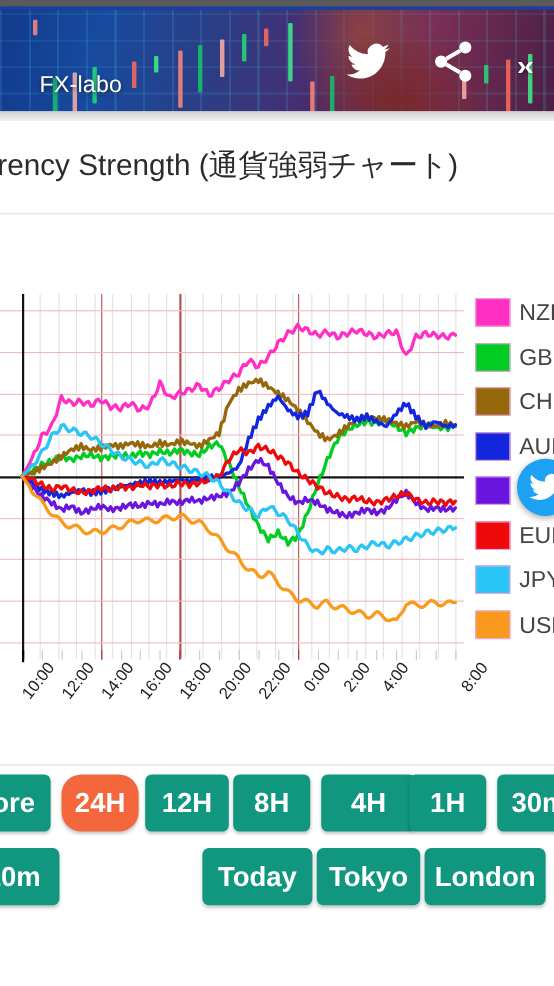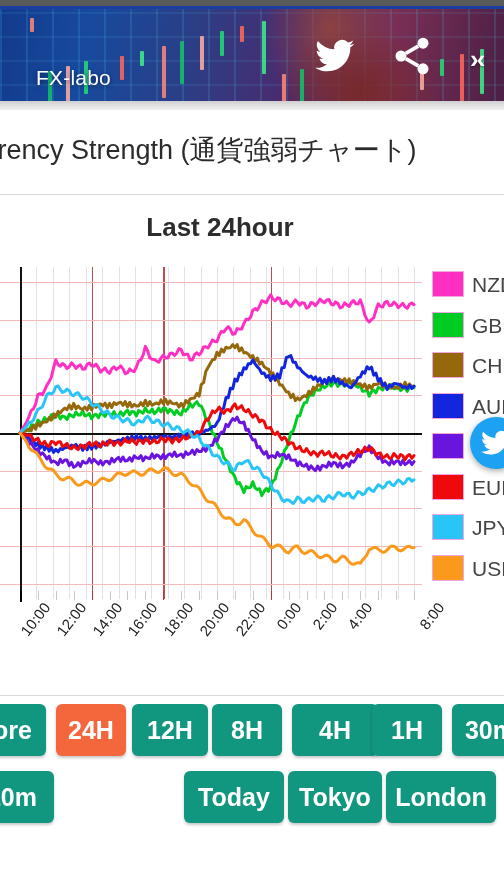--- a/index.html
+++ b/index.html
@@ -138,21 +138,21 @@
     height:52px;
     background:#11967f;
     color:#fff;
     border-radius:6px;
     display:flex; align-items:center; justify-content:center;
     font-size:25px; font-weight:700;
     box-shadow: 0 2px 3px rgba(0,0,0,.22);
     white-space:nowrap;
     overflow:hidden;
   }
-  .btn.active { background:#f4673d; }
+  .btn.active { background:#f4673d;border-radius:18px; }
 </style>
 </head>
 <body>
 
 <div id="banner">
   <div class="bg"></div>
   <div class="candles" id="banner-candles">
       <i style="left: 30px; top: 18px; height: 14px; background: rgb(255, 138, 122);"></i>
       <i style="left: 48px; top: 71px; height: 51px; background: rgb(19, 196, 106);"></i>
       <i style="left: 66px; top: 66px; height: 42px; background: rgb(255, 176, 164);"></i>
@@ -194,21 +194,20 @@
 
   <span class="icon-chev">›‹</span>
   <div class="shade-b"></div>
 </div>
 
 <div id="page-title-bar">
   <div id="page-title">Currency Strength (通貨強弱チャート)</div>
 </div>
 
 <div id="chart-card">
-  <div id="chart-title">Last 24hour</div>
 
   <div id="plot">
     <div class="grid" id="grid">
         <div class="vminor" style="left: 20px;"></div>
         <div class="vminor" style="left: 36.4167px;"></div>
         <div class="vminor" style="left: 52.8333px;"></div>
         <div class="vminor" style="left: 69.25px;"></div>
         <div class="vminor" style="left: 85.6667px;"></div>
         <div class="vminor" style="left: 102.083px;"></div>
         <div class="vminor" style="left: 118.5px;"></div>

